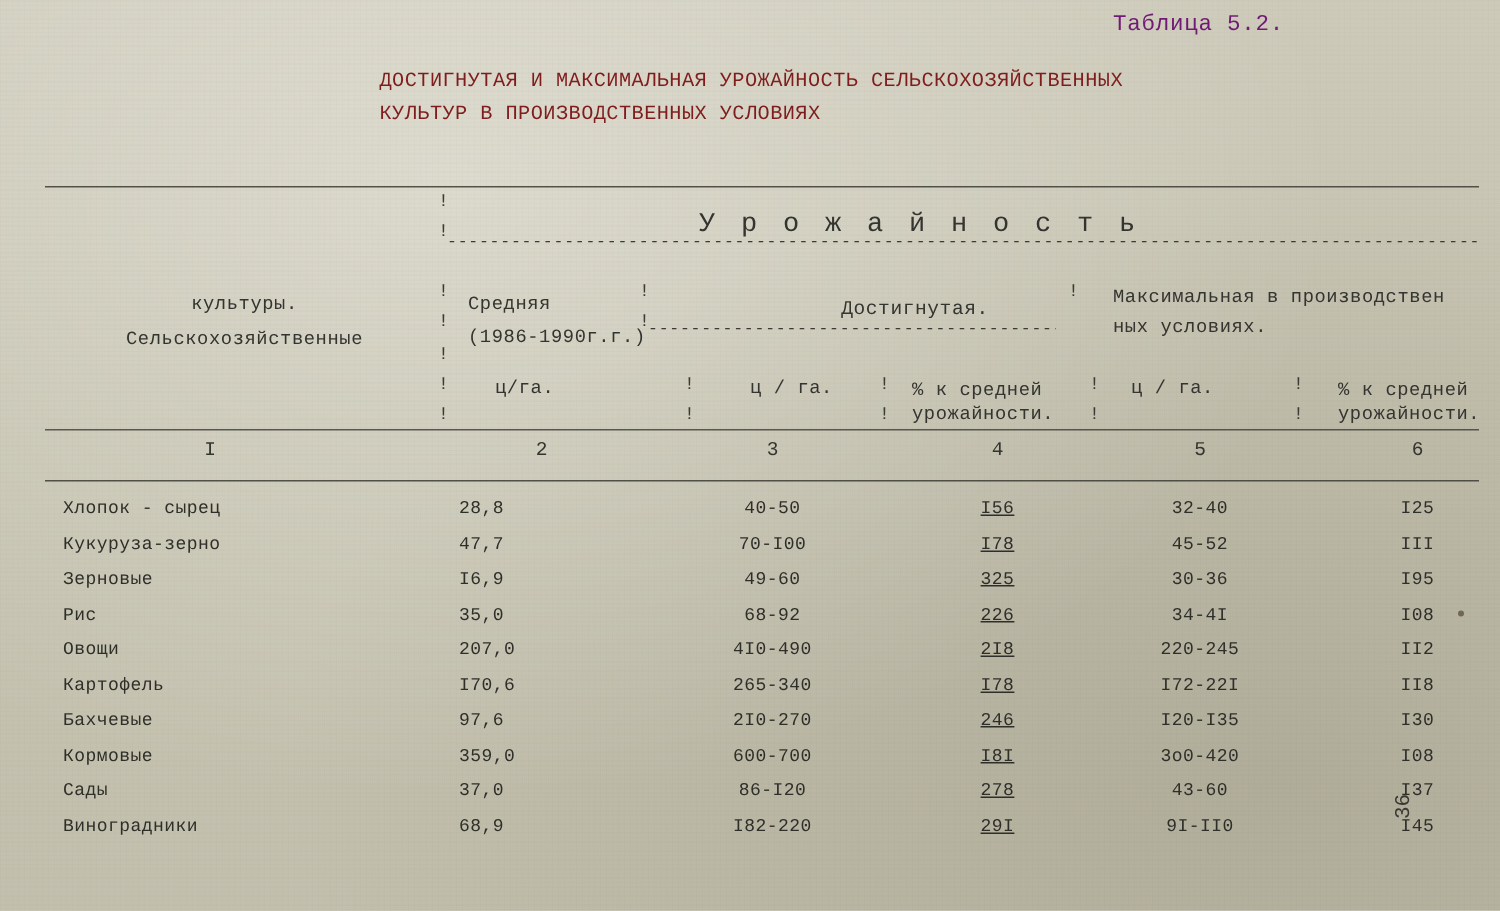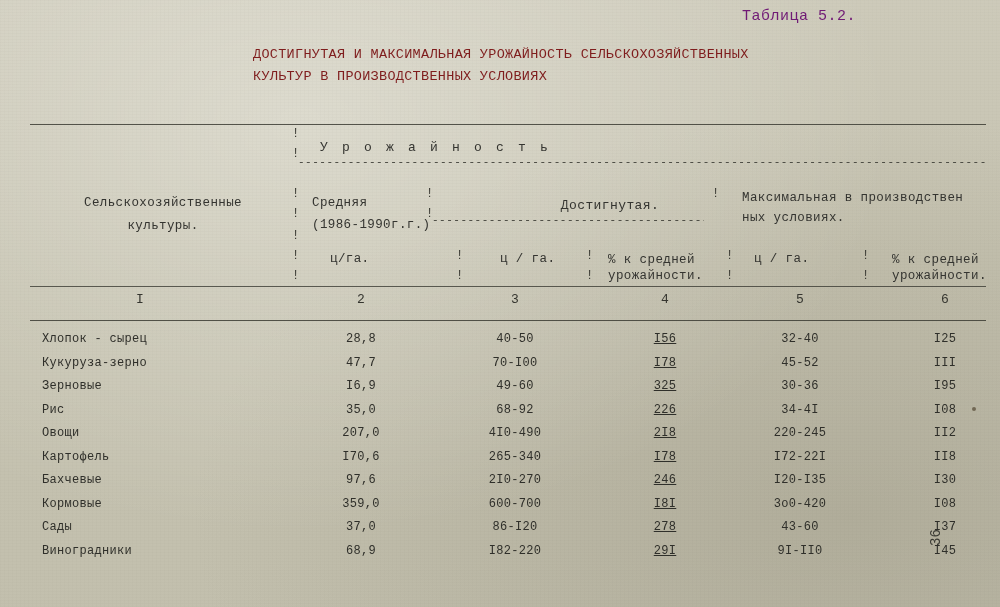--- a/index.html
+++ b/index.html
@@ -99,22 +99,22 @@
     color: #3b3b34;
     white-space: nowrap;
     overflow: hidden;
   }
 
   .h-yield {
     position: absolute;
     top: 14px;
     left: 290px;
     width: 440px;
-    text-align: left;
-    font-size: 13px;
+    text-align: right;
+    font-size: 18px;
     letter-spacing: 3.2px;
   }
   .h-cultures {
     position: absolute;
     top: 66px;
     left: 0px;
     width: 266px;
     text-align: center;
     line-height: 23px;
   }
@@ -173,21 +173,21 @@
   }
   .row {
     position: relative;
     height: 23.5px;
   }
   .row .c {
     position: absolute;
     white-space: nowrap;
   }
   .c-name { left: 12px; }
-  .c-avg  { left: 276px; width: 110px; text-align: center; }
+  .c-avg  { left: 276px; width: 110px; text-align: left; }
   .c-reach{ left: 420px; width: 130px; text-align: center; }
   .c-pct  { left: 580px; width: 110px; text-align: center; text-decoration: underline; }
   .c-max  { left: 700px; width: 140px; text-align: center; }
   .c-mpct { left: 860px; width: 110px; text-align: center; }
 
   .pagenum {
     position: absolute;
     top: 546px;
     left: 928px;
     font-size: 14px;
@@ -243,22 +243,22 @@
     <div class="bang" style="top:62px; left:682px;">!</div>
     <div class="bang" style="top:124px;left:832px;">!</div>
     <div class="bang" style="top:144px;left:832px;">!</div>
 
     <div class="dashline" style="top:30px; left:268px; width:690px;">-------------------------------------------------------------------------------------------------------------------</div>
     <div class="dashline" style="top:88px; left:402px; width:272px;">---------------------------------------------</div>
 
     <div class="h-yield">У р о ж а й н о с т ь</div>
 
     <div class="h-cultures">
+      <div>культуры.</div>
       <div>Сельскохозяйственные</div>
-      <div>культуры.</div>
     </div>
 
     <div class="h-avg">
       <div>Средняя</div>
       <div>(1986-1990г.г.)</div>
     </div>
 
     <div class="h-reached">Достигнутая.</div>
 
     <div class="h-max">

